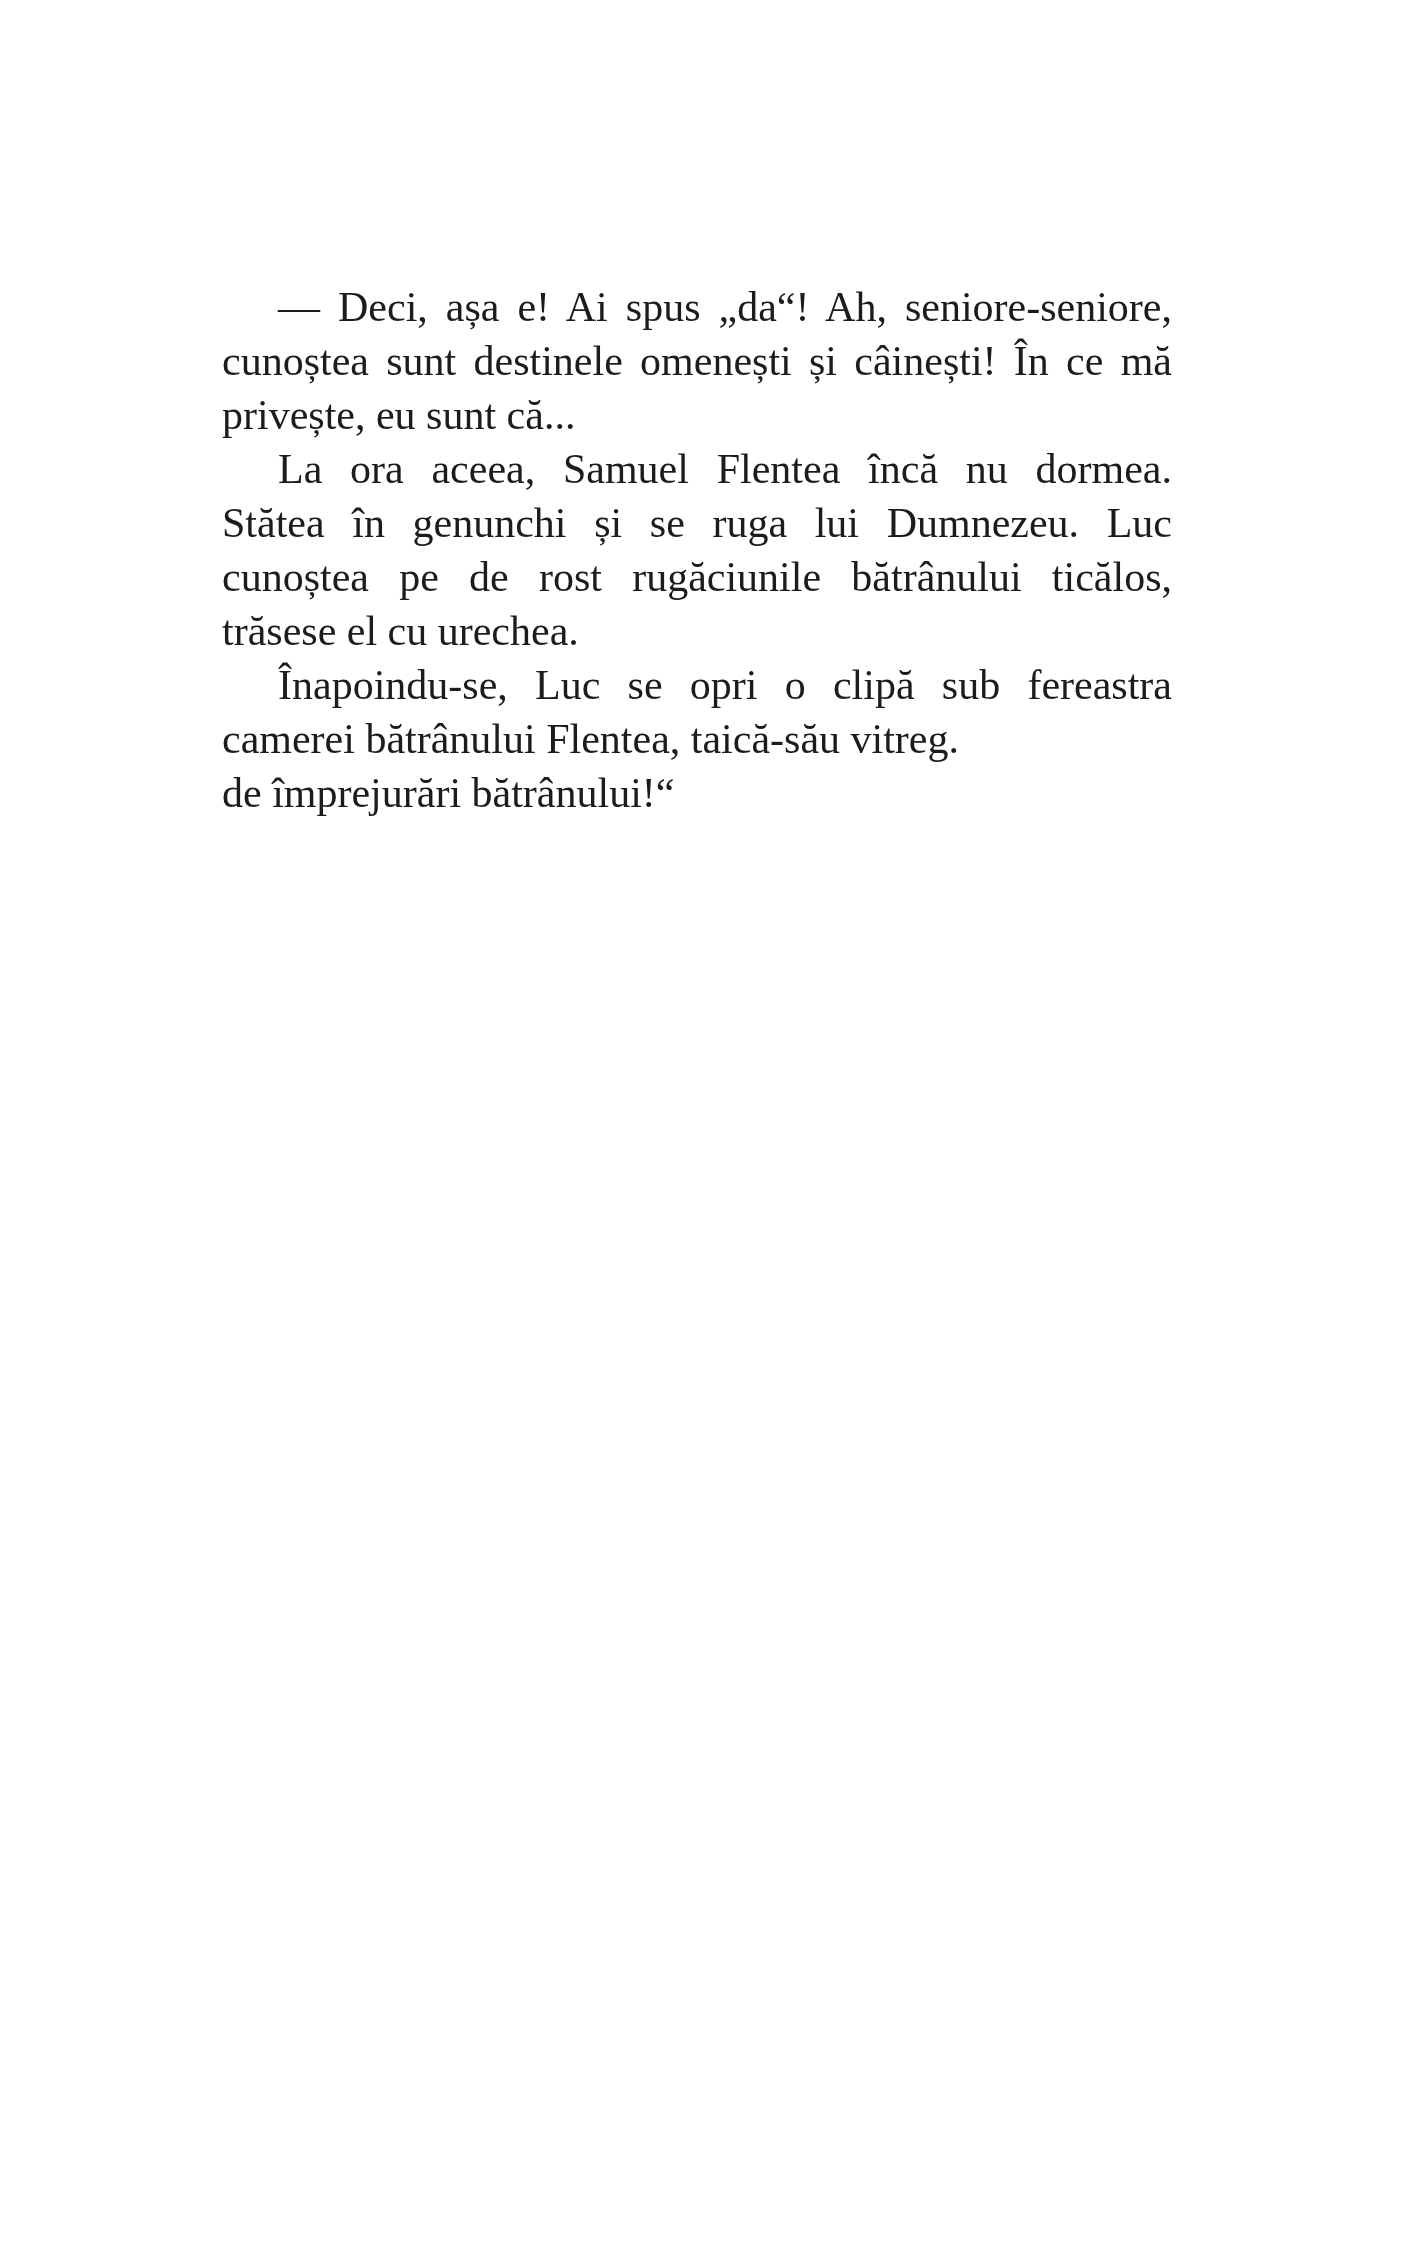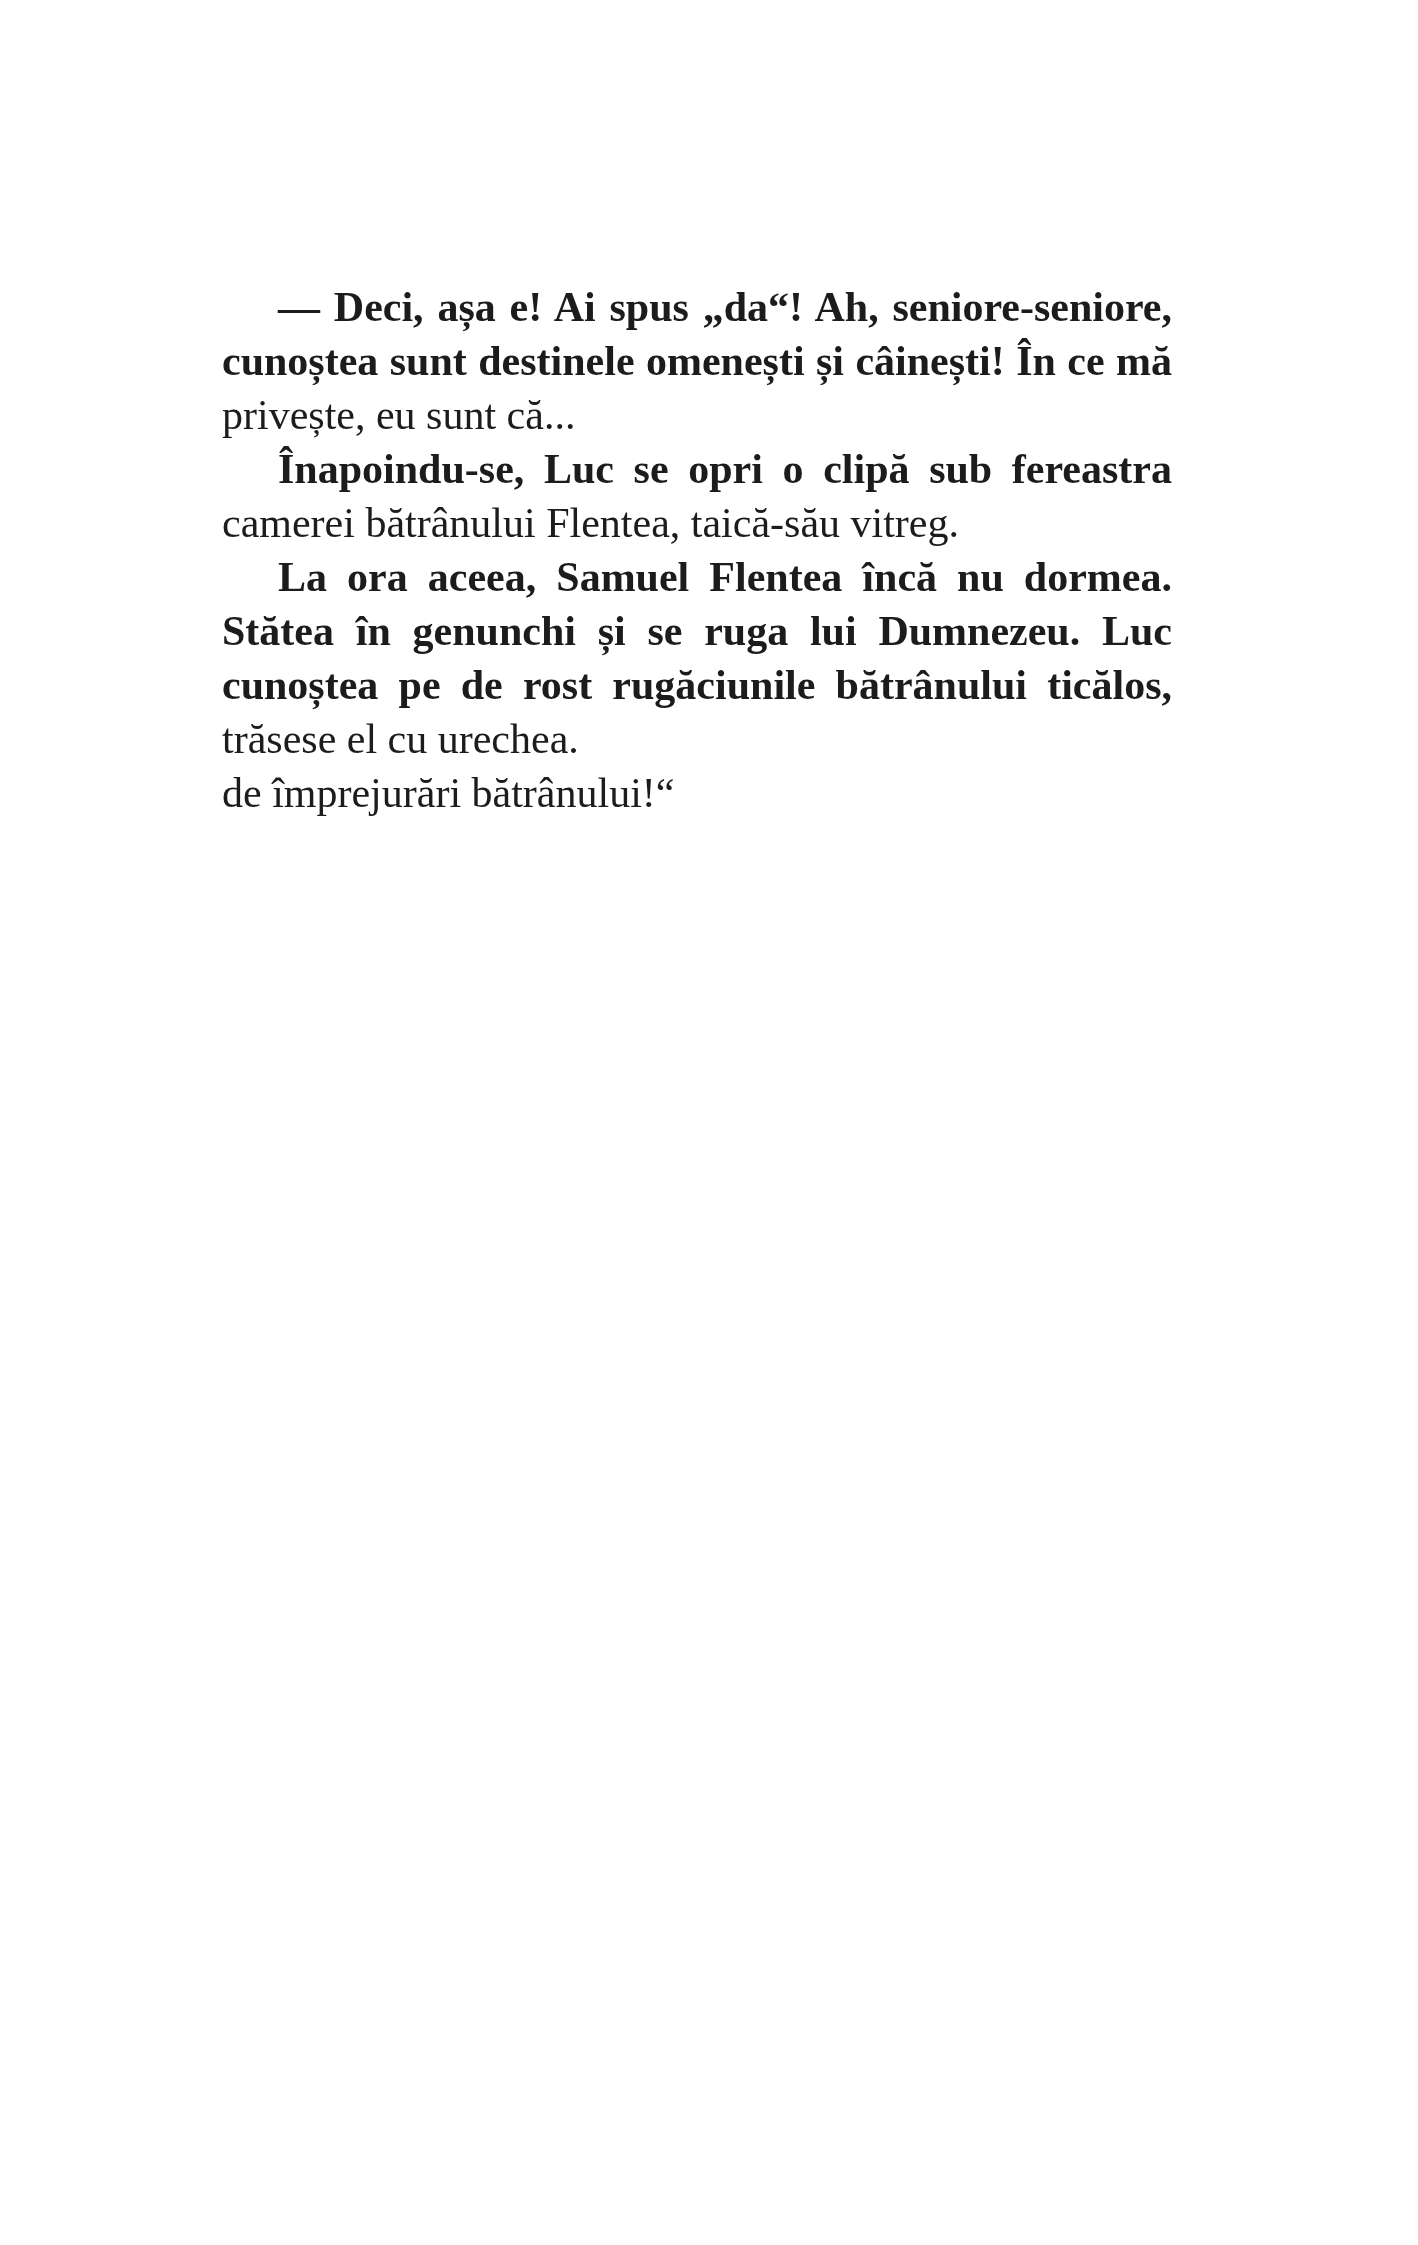--- a/index.html
+++ b/index.html
@@ -33,49 +33,48 @@
     padding: 0;
   }
   .line {
     text-align: justify;
     text-align-last: left;
     white-space: normal;
   }
   
   .line.j {
     text-align-last: justify;
-    font-weight: bold;
   }
   
   .line.i {
     text-indent: 56px;
   }
 </style>
 </head>
 <body>
 
 <div class="page">
   <div class="text-block">
 
     <div class="para">
       <div class="line j i">— Deci, așa e! Ai spus „da“! Ah, seniore-seniore,</div>
       <div class="line j">cunoștea sunt destinele omenești și câinești! În ce mă</div>
       <div class="line">privește, eu sunt că...</div>
     </div>
 
     <div class="para">
-      <div class="line j i">Înapoindu-se, Luc se opri o clipă sub fereastra</div>
-      <div class="line">camerei bătrânului Flentea, taică-său vitreg.</div>
-    </div>
-
-    <div class="para">
       <div class="line j i">La ora aceea, Samuel Flentea încă nu dormea.</div>
       <div class="line j">Stătea în genunchi și se ruga lui Dumnezeu. Luc</div>
       <div class="line j">cunoștea pe de rost rugăciunile bătrânului ticălos,</div>
       <div class="line">trăsese el cu urechea.</div>
+    </div>
+
+    <div class="para">
+      <div class="line j i">Înapoindu-se, Luc se opri o clipă sub fereastra</div>
+      <div class="line">camerei bătrânului Flentea, taică-său vitreg.</div>
     </div>
 
     <div class="para">
       <div class="line">de împrejurări bătrânului!“</div>
     </div>
 
   </div>
 </div>
 
 </body></html>

